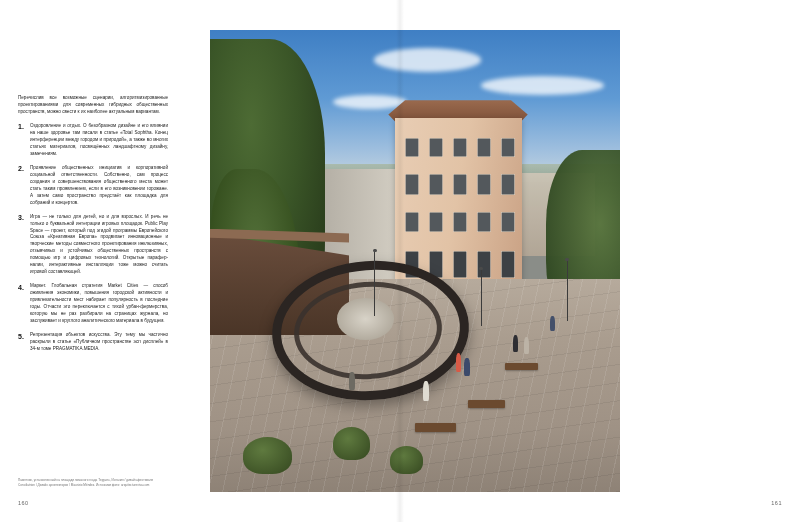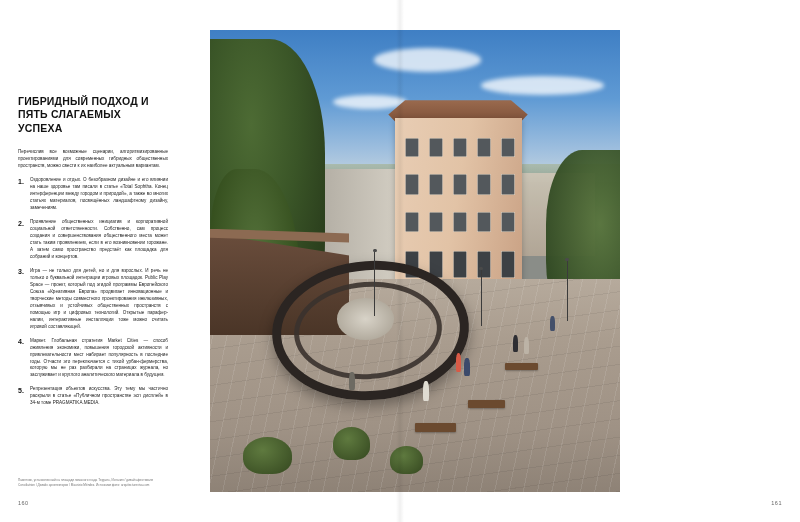--- a/index.html
+++ b/index.html
@@ -252,21 +252,20 @@
   }
 </style>
 </head>
 <body>
 
 <div class="spread">
 
   <div class="page page-left">
 
     <div class="left-col">
-      <div class="headline-left">ГИБРИДНЫЙ ПОДХОД И ПЯТЬ СЛАГАЕМЫХ УСПЕХА</div>
       <div class="intro-p">Перечислив все возможные сценарии, алгоритми­зированные проектированиями для современных гибридных общественных пространств, можно све­сти к их наиболее актуальным вариантам.</div>
       <ol class="numlist">
         <li>Оздоровление и отдых. О безобразном дизайне и его влиянии на наше здоровье там писали в статье «Total Sophtha. Конец интерференции между городом и природой», а также во многих статьях материалов, посвящённых ландшафтному дизайну, замечениям.</li>
         <li>Проявление общественных инициатив и корпо­ративной социальной ответственности. Соб­ственно, сам процесс создания и совершенст­вования общественного места может стать таким проявлением, если в его возникновении горожане. А затем само пространство предстаёт как площадка для собраний и концертов.</li>
         <li>Игра — не только для детей, но и для взрослых. И речь не только о буквальной интеграции игровых площадок. Public Play Space — проект, который под эгидой программы Европейского Союза «Креативная Европа» продвигает иннова­ционные и творческие методы совместного про­ектирования инклюзивных, отзывчивых и устой­чивых общественных пространств с помощью игр и цифровых технологий. Открытые парафер­налии, интерактивные инсталляции тоже можно считать игровой составляющей.</li>
         <li>Маркет. Глобальная стратегия Market Cities — способ оживления экономики, повышения городской активности и привлекательности мест набирает популярность в последние годы. Отчасти это переключается с тихой урбан-фер­мерства, которую мы не раз разбирали на стра­ницах журнала, но заслуживает и круглого аналитического материала в будущем.</li>
         <li>Репрезентация объектов искусства. Эту тему мы частично раскрыли в статье «Публич­ном пространстве эсп дисплей» в 34-м томе PRAGMATIKA.MEDIA.</li>
       </ol>
     </div>
 

